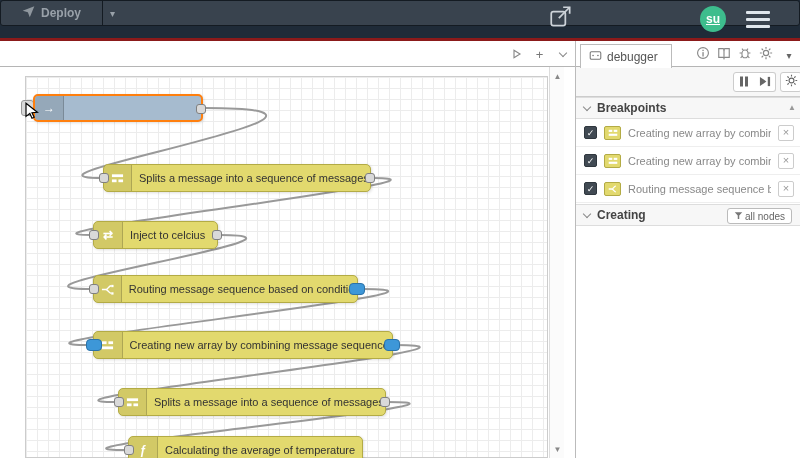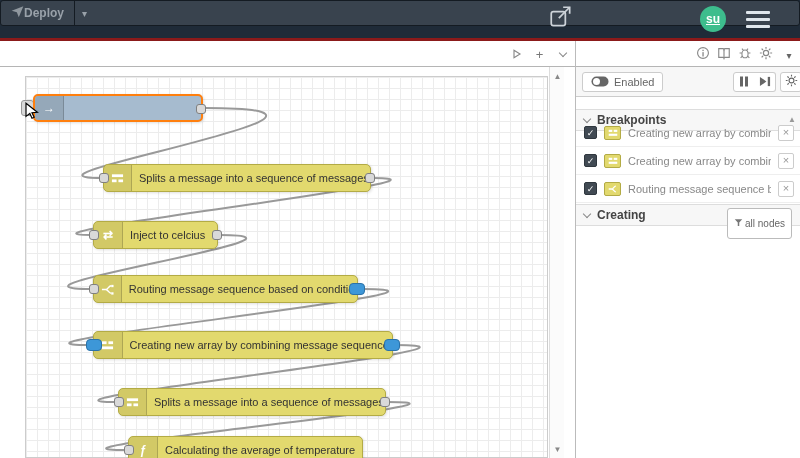--- a/index.html
+++ b/index.html
@@ -4,21 +4,21 @@
 <style>
   * { margin:0; padding:0; box-sizing:border-box; }
   body { font-family:"Liberation Sans", sans-serif; }
   .app { position:relative; width:800px; height:458px; overflow:hidden; background:#fff; }
 
   
   .header { position:absolute; left:0; top:0; width:800px; height:38px; background:#1f2b38; }
   .hdr-btn { position:absolute; display:flex; align-items:center; justify-content:center; cursor:pointer; }
   .export-btn { left:546px; top:5px; width:30px; height:28px; }
   .deploy-btn { left:586px; top:6px; height:26px; background:#39434e; border:1px solid #141b22; border-radius:3px; display:flex; align-items:stretch; }
-  .deploy-main { display:flex; align-items:center; gap:0; padding:0 10px; color:#99a1a9; font-size:12px; font-weight:bold; }
+  .deploy-main { display:flex; align-items:center; gap:6px; padding:0 21px; color:#99a1a9; font-size:12px; font-weight:bold; }
   .deploy-caret { width:20px; display:flex; align-items:center; justify-content:center; border-left:1px solid #141b22; color:#99a1a9; font-size:10px; }
   .avatar { left:700px; top:6px; width:26px; height:26px; border-radius:50%; background:#3dbd8d; color:#fff; font-size:12px; font-weight:bold;text-decoration:underline; }
   .hamburger { left:744px; top:8px; width:28px; height:22px; flex-direction:column; gap:4px; }
   .hamburger i { display:block; width:24px; height:3px; background:#dfe6ec; border-radius:1px; }
   .deploy-line { position:absolute; left:0; top:38px; width:800px; height:3px; background:#8b1a1a; }
 
   
   .tabbar { position:absolute; left:0; top:41px; width:800px; height:26px; background:#fff; border-bottom:1px solid #b5b5b5; }
   .canvas-tools { position:absolute; left:505px; top:3px; display:flex; }
   .ct-btn { width:23px; height:20px; display:flex; align-items:center; justify-content:center; color:#777; font-size:13px; cursor:pointer; }
@@ -57,29 +57,29 @@
 
   
   .sidebar { position:absolute; left:576px; top:67px; width:224px; height:391px; background:#fff; }
   .sb-toolbar { position:absolute; left:0; top:0; width:224px; height:30px; background:#f7f7f7; border-bottom:1px solid #ccc; }
   .enabled-btn { position:absolute; left:6px; top:5px; height:20px; display:flex; align-items:center; gap:5px; padding:0 8px; border:1px solid #ccc; border-radius:3px; background:#fff; font-size:11px; color:#666; cursor:pointer; }
   .mini-btn { position:absolute; top:5px; width:22px; height:20px; border:1px solid #ccc; background:#fff; display:flex; align-items:center; justify-content:center; cursor:pointer; }
   .pause-btn { left:157px; border-radius:3px 0 0 3px; }
   .step-btn  { left:178px; border-left:none; border-radius:0 3px 3px 0; }
   .gear-btn  { left:204px; border-radius:3px; }
   .sb-section { position:absolute; left:0; width:224px; height:22px; background:#f7f7f7; border-top:1px solid #ddd; border-bottom:1px solid #ddd; display:flex; align-items:center; gap:7px; padding:0 8px; font-size:12px; font-weight:bold; color:#444; cursor:pointer; }
-  .sec-bp  { top:30px;margin-top:12px; }
+  .sec-bp  { top:30px; }
   .sec-msg { top:137px; }
   .sec-scrollup { position:absolute; right:4px; top:5px; font-size:8px; color:#999; cursor:pointer; }
   .bp-row { position:absolute; left:0; width:224px; height:28px; border-bottom:1px solid #eee; display:flex; align-items:center; padding:0 6px 0 8px; gap:7px; cursor:pointer; }
   .bp-check { width:13px; height:13px; background:#414a53; border:1px solid #2f373e; border-radius:2px; color:#fff; font-size:9px; display:flex; align-items:center; justify-content:center; flex:none; cursor:pointer; }
   .bp-nicon { width:17px; height:14px; background:#e2d96e; border:1px solid #b3ab45; border-radius:2px; display:flex; align-items:center; justify-content:center; flex:none; }
   .bp-label { flex:1; font-size:11px; color:#888; white-space:nowrap; overflow:hidden; }
   .bp-close { width:16px; height:16px; border:1px solid #ccc; border-radius:2px; background:#fff; color:#999; font-size:11px; line-height:13px; text-align:center; flex:none; cursor:pointer; }
-  .filter-btn { position:absolute; right:8px; top:3px; height:31px; display:flex; align-items:center; gap:2px; padding:0 6px; border:1px solid #bbb; border-radius:3px; background:#fff; font-size:10px; color:#666; font-weight:normal; cursor:pointer; }
+  .filter-btn { position:absolute; right:8px; top:3px; height:16px; display:flex; align-items:center; gap:2px; padding:0 6px; border:1px solid #bbb; border-radius:3px; background:#fff; font-size:10px; color:#666; font-weight:normal; cursor:pointer; }
 </style>
 </head>
 <body>
 
 <div class="app">
 
   <div class="header">
     <div class="hdr-btn export-btn">
       <span>
         <svg width="26" height="26" viewBox="0 0 24 24" fill="none" stroke="#cdd3d9" stroke-width="1.6">
@@ -122,20 +122,30 @@
           </svg>
       </div>
       <div class="ct-btn">
         <span>+</span>
       </div>
       <div class="ct-btn">
         <span class="chev"></span>
       </div>
     </div>
 
+    <div class="sb-tab">
+      <span>
+        <svg width="13" height="13" viewBox="0 0 16 16" fill="none" stroke="#777" stroke-width="1.3">
+          <rect x="1.5" y="3.5" width="13" height="9" rx="1.5"></rect>
+          <circle cx="5" cy="8" r="1" fill="#777" stroke="none"></circle>
+            <circle cx="11" cy="8" r="1" fill="#777" stroke="none"></circle>
+        </svg>
+      </span>
+      <span>debugger</span>
+    </div>
     <div class="sb-tabicons">
       <div class="ico">
         <span>
           <svg width="14" height="14" viewBox="0 0 16 16" fill="none" stroke="#888" stroke-width="1.3">
             <circle cx="8" cy="8" r="6.2"></circle>
               <rect x="7.3" y="4.3" width="1.5" height="1.5" fill="#888" stroke="none"></rect>
               <rect x="7.3" y="7" width="1.5" height="5" fill="#888" stroke="none"></rect>
           </svg>
         </span>
       </div>
@@ -270,29 +280,20 @@
       <div class="vs-arrow" style="bottom:2px; top:auto;">
         <span>▼</span>
       </div>
     </div>
   </div>
 
   <div class="vsep"></div>
 
   <div class="sidebar">
     <div class="sb-toolbar">
-      <div class="enabled-btn">
-        <span>
-          <svg width="18" height="11" viewBox="0 0 18 11">
-              <rect x="0.5" y="0.5" width="17" height="10" rx="5" fill="#666"></rect>
-              <circle cx="5.5" cy="5.5" r="3.5" fill="#fff"></circle>
-            </svg>
-        </span>
-        <span>Enabled</span>
-      </div>
       <div class="mini-btn pause-btn">
         <span>
           <svg width="10" height="11" viewBox="0 0 10 11">
               <rect x="1" y="0.5" width="3" height="10" fill="#666"></rect>
               <rect x="6" y="0.5" width="3" height="10" fill="#666"></rect>
             </svg>
         </span>
       </div>
       <div class="mini-btn step-btn">
         <span>

